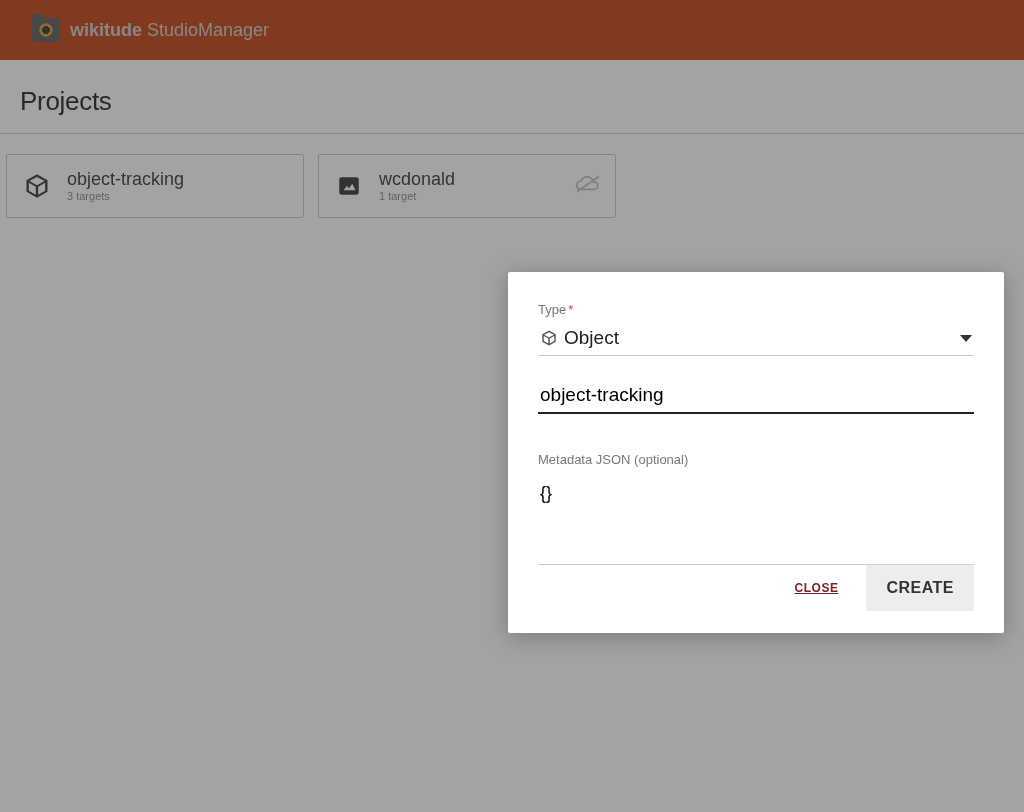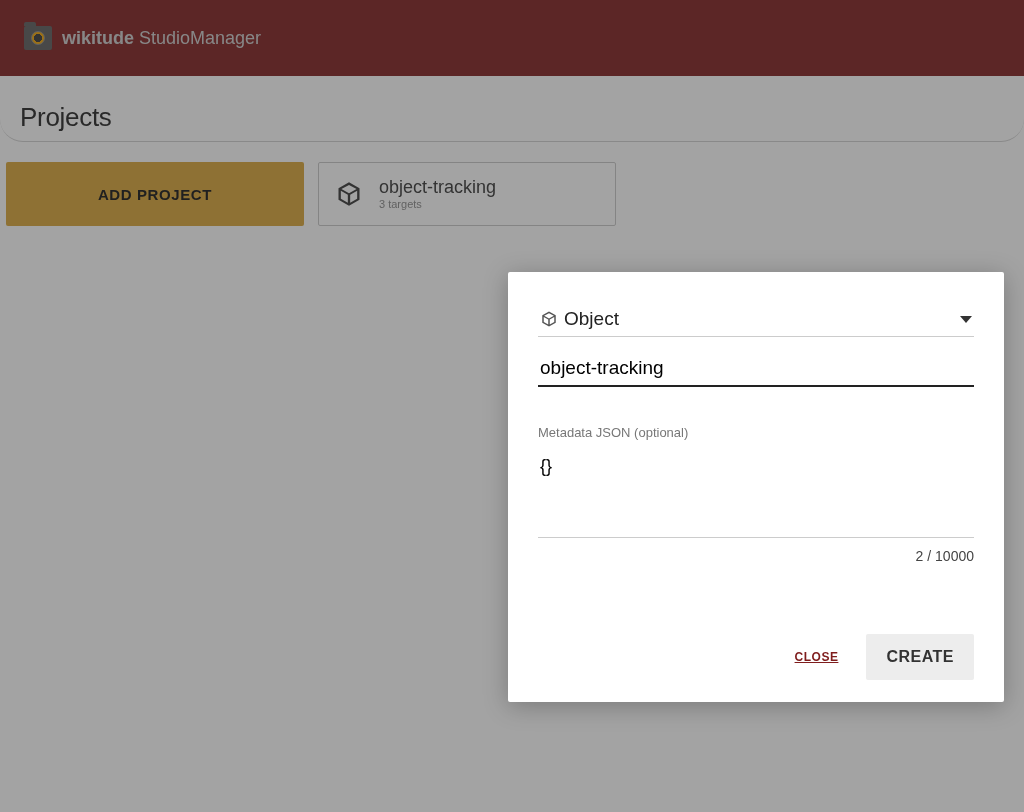--- a/index.html
+++ b/index.html
@@ -7,25 +7,25 @@
       font-family: -apple-system, BlinkMacSystemFont, "Helvetica Neue", Arial, sans-serif;
       width: 1024px;
       height: 812px;
       overflow: hidden;
       background: #fff;
       position: relative;
     }
 
     
     .header {
-      background: #7f1d1d;
-      height: 76px;
+      background: #c2410c;
+      height: 60px;
       display: flex;
       align-items: center;
-      padding: 0 24px;
+      padding: 0 32px;
     }
     .logo-wrap { display: flex; align-items: center; gap: 10px; }
     .folder-icon {
       width: 28px; height: 24px;
       background: #5a5a5a;
       border-radius: 2px;
       position: relative;
       display:flex; align-items:center; justify-content:center;
     }
     .folder-icon::before {
@@ -39,23 +39,22 @@
       border-radius:50%;
       background: radial-gradient(circle at center, #333 0 4px, #f2a300 4px 7px, #fff 7px);
       border:1px solid #888;
     }
     .brand { color:#cdcdcd; font-size:18px; font-weight:300; }
     .brand b { font-weight:700; }
     .brand .light { font-weight:300; }
 
     
     .page-title-wrap {
-      padding: 26px 20px 8px;
+      padding: 26px 20px 16px;
       border-bottom: 1px solid #d0d0d0;
-      border-radius: 23px;
     }
     .page-title {
       font-size: 26px;
       font-weight: 400;
       color:#222;
       letter-spacing: -0.3px;
     }
 
     
     .cards {
@@ -121,21 +120,21 @@
       font-size: 13px;
       color:#777;
       margin-bottom: 4px;
     }
     .req { color:#d33; margin-left:2px; }
     .select-row {
       display:flex; align-items:center; justify-content:space-between;
       border-bottom: 1px solid #ccc;
       padding: 6px 2px;
       cursor:pointer;
-      margin-bottom: 14px;
+      margin-bottom: 22px;
     }
     .select-value { display:flex; align-items:center; gap:6px; font-size:19px; color:#222; }
     .chevron-down {
       width:0; height:0;
       border-left:6px solid transparent;
       border-right:6px solid transparent;
       border-top:7px solid #333;
     }
     .text-input {
       width:100%;
@@ -192,56 +191,73 @@
       <b>wikitude</b><span class="light"> StudioManager</span>
     </div>
   </div>
 </div>
 
 <div class="page-title-wrap">
   <div class="page-title">Projects</div>
 </div>
 
 <div class="cards">
-  <div class="add-btn">
-    <span>ADD PROJECT</span>
-  </div>
 
   <div class="project-card">
     <span class="icon-3d">
       <svg width="28" height="28" viewBox="0 0 24 24" fill="#333">
           <path d="M12 2 3 7v10l9 5 9-5V7l-9-5zm0 2.2 6.5 3.6L12 11.4 5.5 7.8 12 4.2zM5 9.3l6 3.4v6.7l-6-3.3V9.3zm8 10.1v-6.7l6-3.4v6.8l-6 3.3z"></path>
         </svg>
     </span>
     <div>
       <div class="title">object-tracking</div>
       <div class="sub">3 targets</div>
     </div>
   </div>
 
+  <div class="project-card">
+    <span class="icon-3d">
+      <svg width="26" height="26" viewBox="0 0 24 24" fill="#333">
+          <rect x="3" y="4" width="18" height="16" rx="2"></rect>
+          <path fill="#fff" d="M7 16l3-4 2 2 3-4 3 6H7z"></path>
+        </svg>
+    </span>
+    <div>
+      <div class="title">wcdonald</div>
+      <div class="sub">1 target</div>
+    </div>
+    <span class="cloud-off">
+      <svg width="26" height="20" viewBox="0 0 24 18" fill="none" stroke="#bdbdbd" stroke-width="1.6">
+          <path d="M5 14a4 4 0 0 1 .6-7.96A6 6 0 0 1 17 7h.5A3.5 3.5 0 0 1 21 10.5 3.5 3.5 0 0 1 17.5 14H6"></path>
+          <line x1="2" y1="16" x2="22" y2="2"></line>
+        </svg>
+    </span>
+  </div>
 </div>
 
 <div class="overlay"></div>
 
 <div class="dialog">
 
+  <div class="field-label">
+    <span>Type</span><span class="req">*</span>
+  </div>
   <div class="select-row">
     <div class="select-value">
       <svg width="18" height="18" viewBox="0 0 24 24" fill="#555">
           <path d="M12 2 3 7v10l9 5 9-5V7l-9-5zm0 2.2 6.5 3.6L12 11.4 5.5 7.8 12 4.2zM5 9.3l6 3.4v6.7l-6-3.3V9.3zm8 10.1v-6.7l6-3.4v6.8l-6 3.3z"></path>
         </svg>
       <span>Object</span>
     </div>
     <div class="chevron-down"></div>
   </div>
 
   <input class="text-input" value="object-tracking" style="">
 
   <div class="field-label" style="margin-bottom:12px;">Metadata JSON (optional)</div>
   <div class="meta-area" contenteditable="true" style="">{}</div>
 
-  <div class="counter">2 / 10000</div>
 
   <div class="dialog-actions">
     <div class="btn-close">CLOSE</div>
     <div class="btn-create">CREATE</div>
   </div>
 </div>
 
 </body></html>

